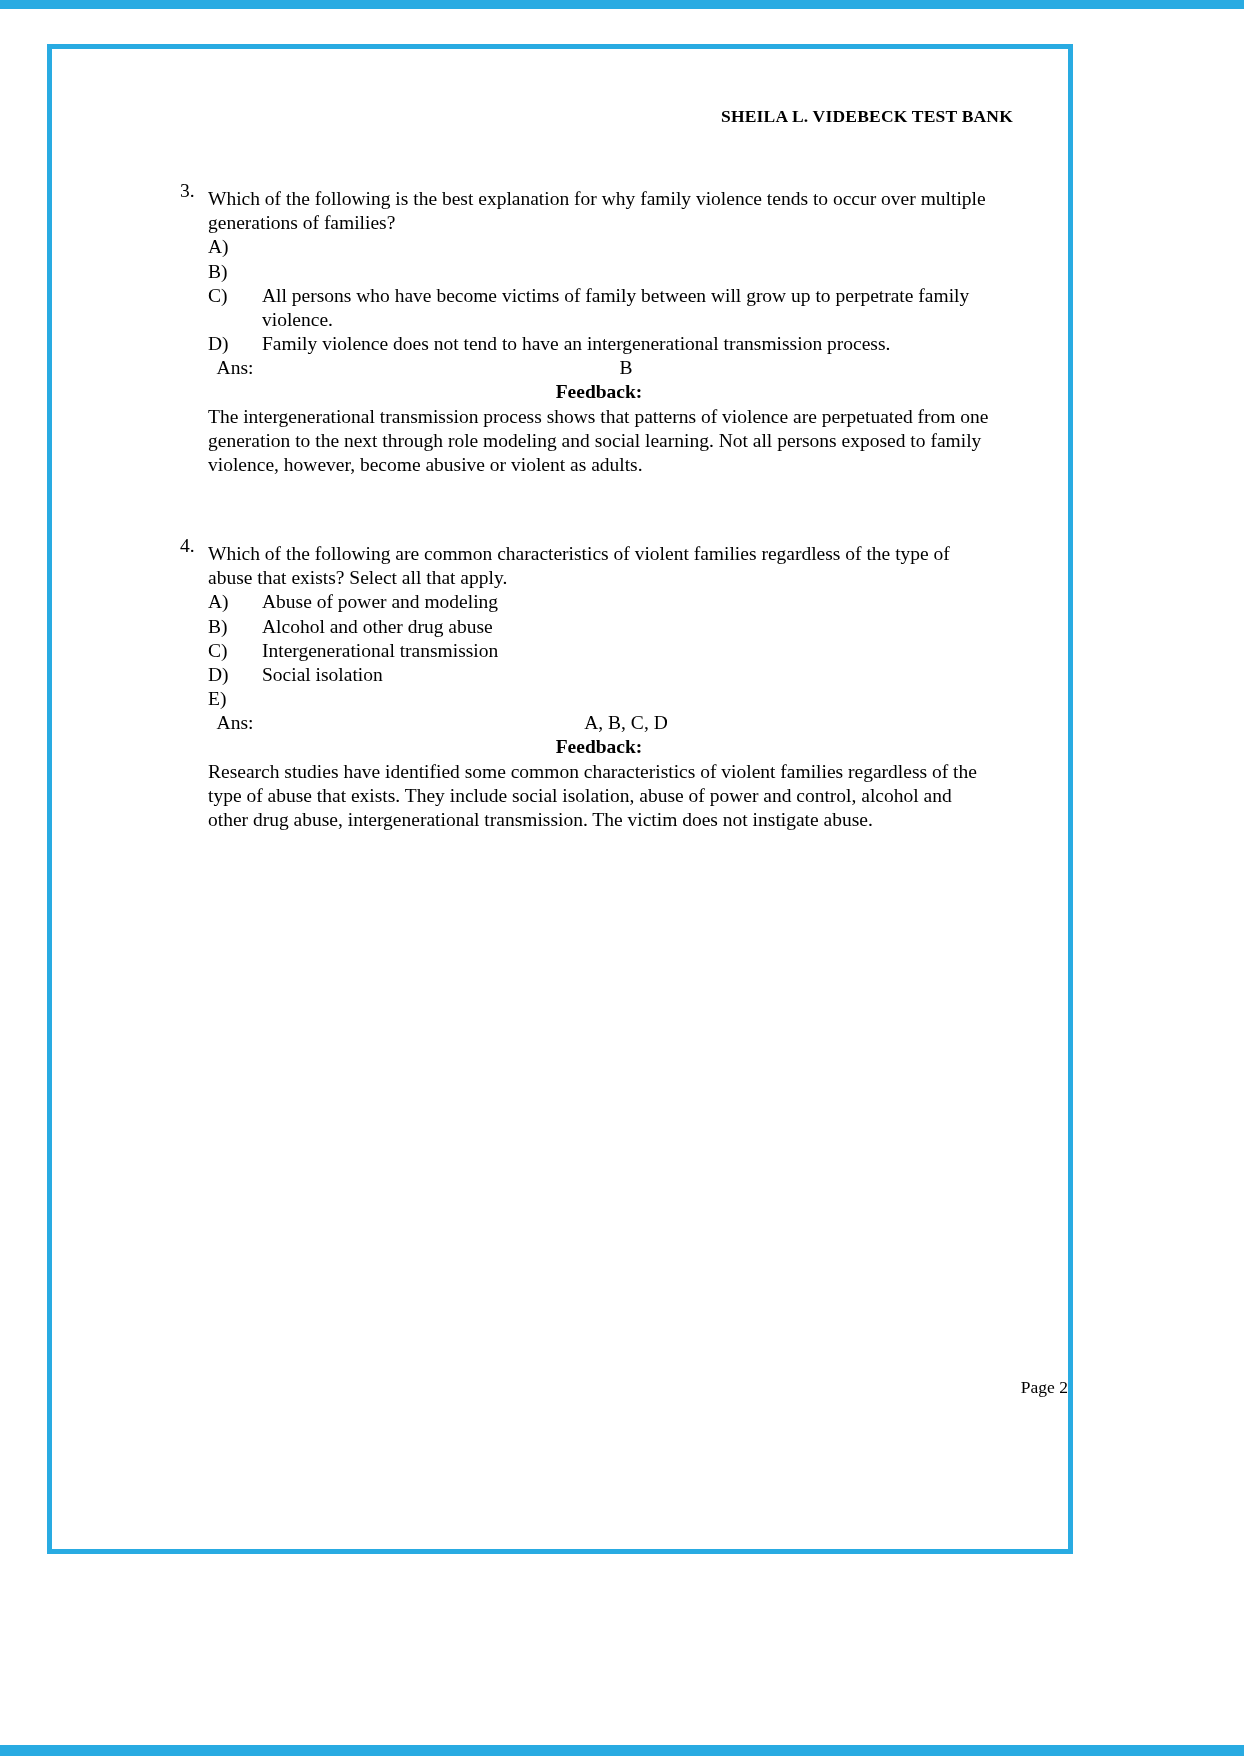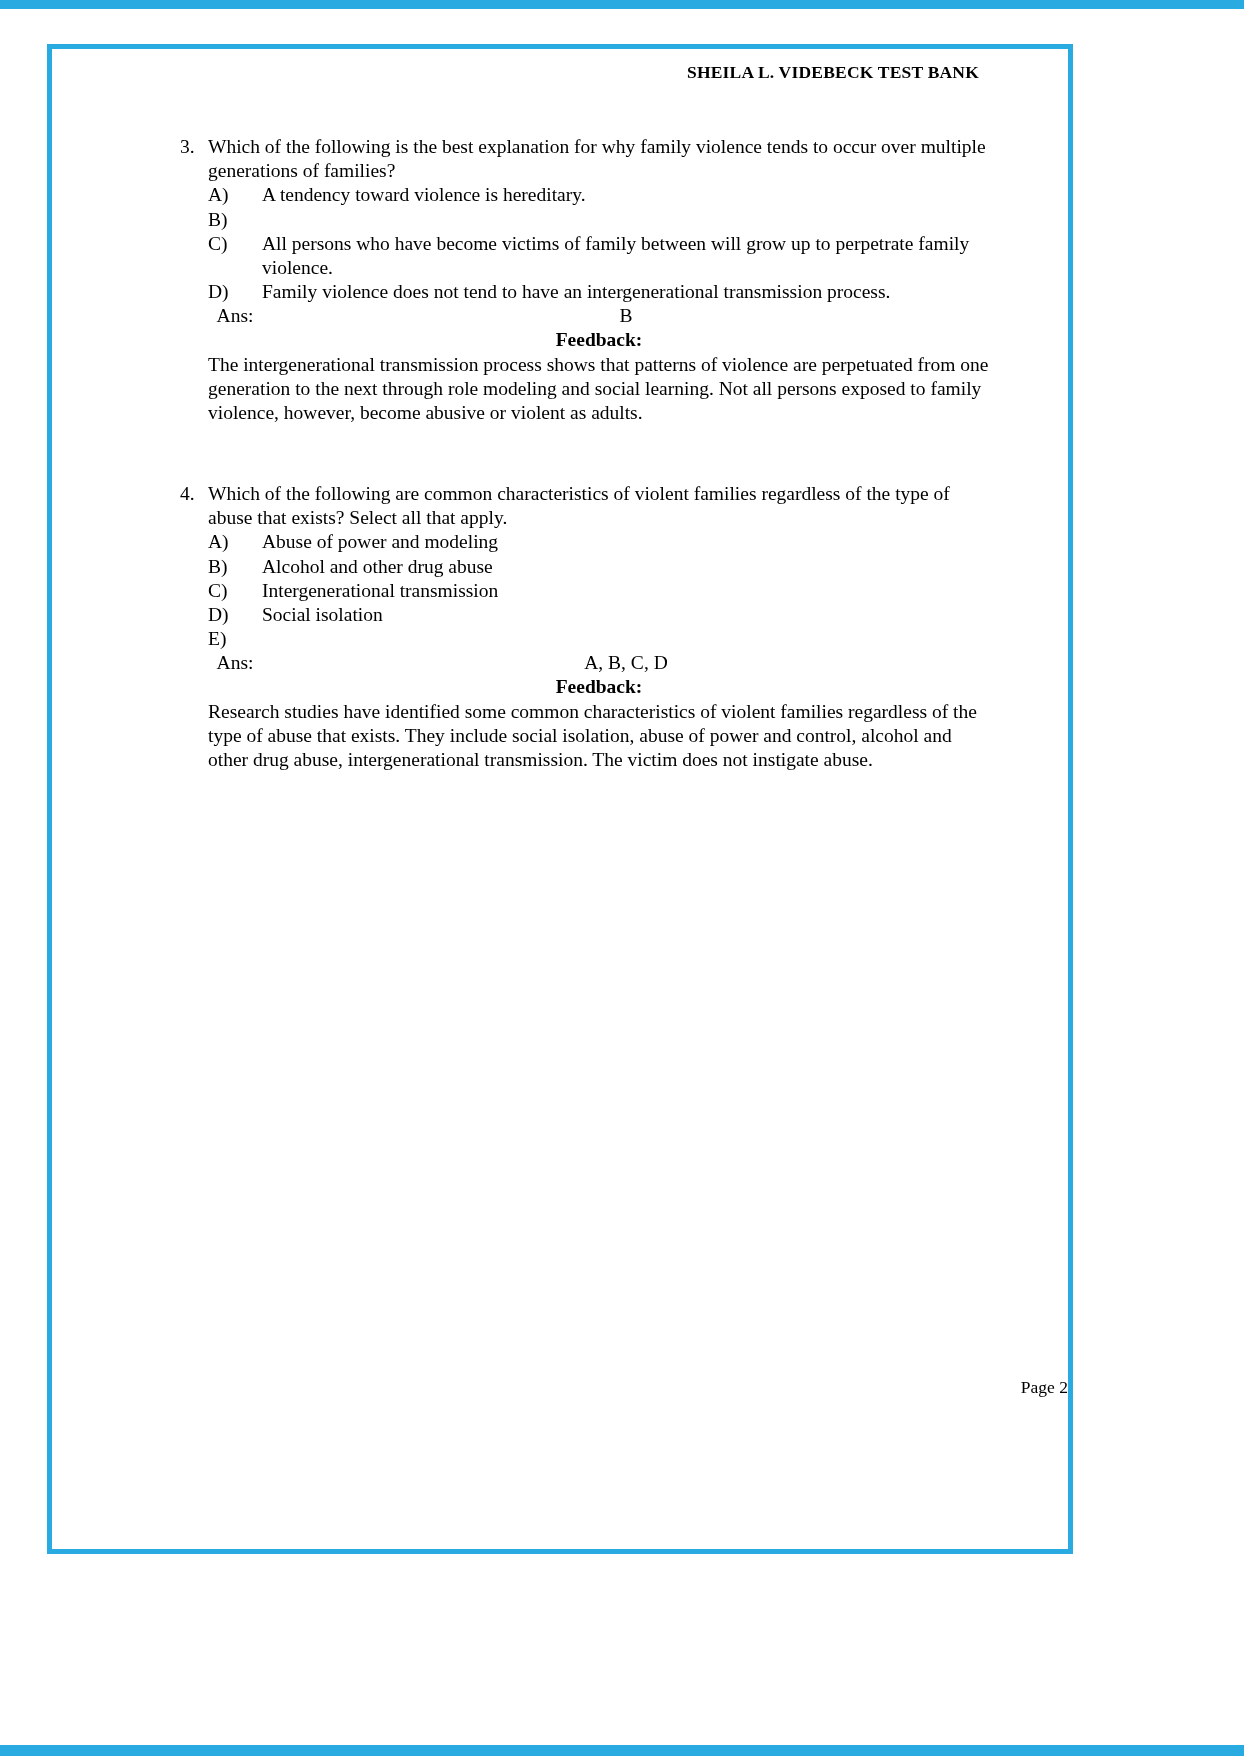--- a/index.html
+++ b/index.html
@@ -26,35 +26,36 @@
   }
   .frame {
     position: absolute;
     left: 47px; top: 44px;
     width: 1026px; height: 1510px;
     border: 5px solid #29ABE2;
     background: #ffffff;
   }
   .header {
     text-align: right;
-    padding: 13px 89px 0 0;
+    padding: 13px 55px 0 0;
     font-weight: bold;
     font-size: 17.5px;
     letter-spacing: 0.2px;
+    margin-top: 44px;
   }
   .content {
     margin-top: 52px;
     padding: 0 78px 0 128px;
     font-size: 19.5px;
     line-height: 1.24;
   }
   .question { margin-bottom: 57px; }
   .q-row { display: flex; }
   .q-num { width: 28px; flex-shrink: 0; }
-  .q-text { flex: 1; }
+  .q-text { flex: 1; margin-top: 8px; }
   .option { display: flex; padding-left: 28px; }
   .opt-letter { width: 54px; flex-shrink: 0; }
   .opt-text { flex: 1; }
   .ans-row { display: flex; padding-left: 28px; text-align: center; }
   .ans-label { width: 54px; flex-shrink: 0; }
   .ans-value { flex: 1; }
   .feedback-label { padding-left: 28px; font-weight: bold; text-align: center; }
   .feedback-text { padding-left: 28px; }
   .page-num {
     position: absolute;
@@ -77,21 +78,20 @@
 
   <div class="content">
 
     <div class="question">
       <div class="q-row">
         <span class="q-num">3.</span>
         <span class="q-text">Which of the following is the best explanation for why family violence tends to occur over multiple generations of families?</span>
       </div>
       <div class="option">
         <span class="opt-letter">A)</span>
-        <span class="opt-text">A tendency toward violence is hereditary.</span>
       </div>
       <div class="option">
         <span class="opt-letter">B)</span>
       </div>
       <div class="option">
         <span class="opt-letter">C)</span>
         <span class="opt-text">All persons who have become victims of family between will grow up to perpetrate family violence.</span>
       </div>
       <div class="option">
         <span class="opt-letter">D)</span>

